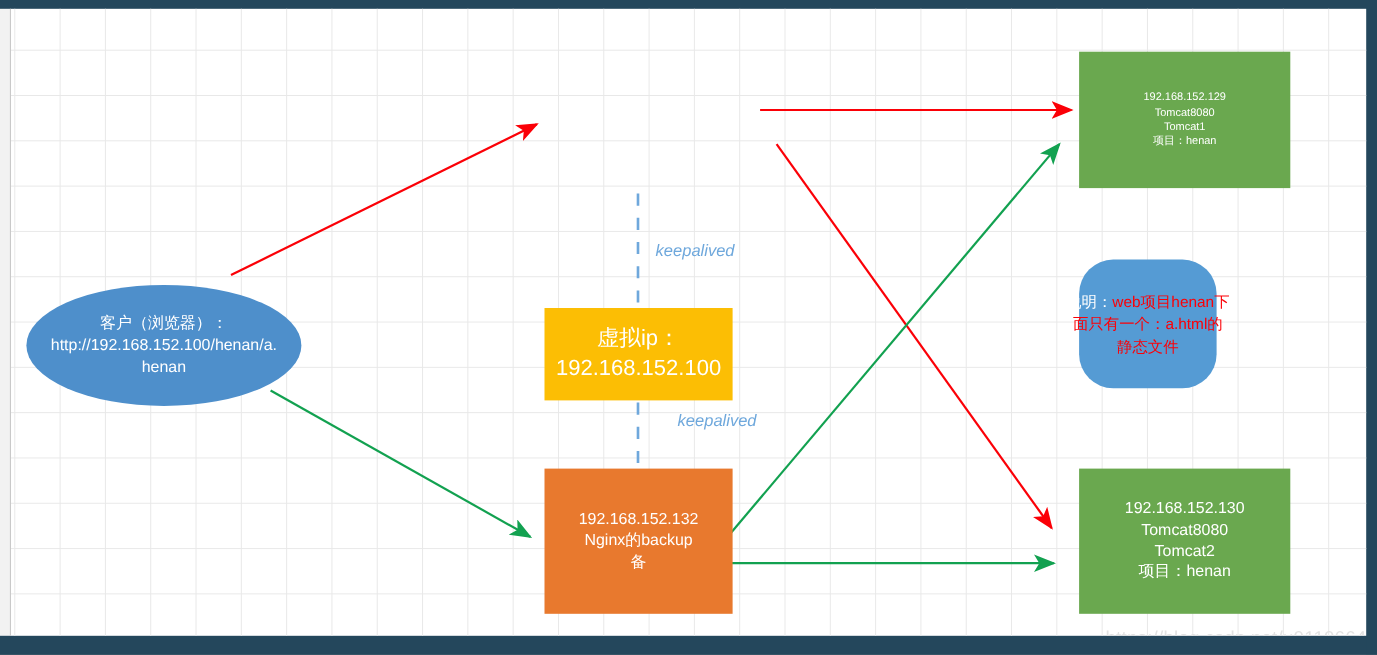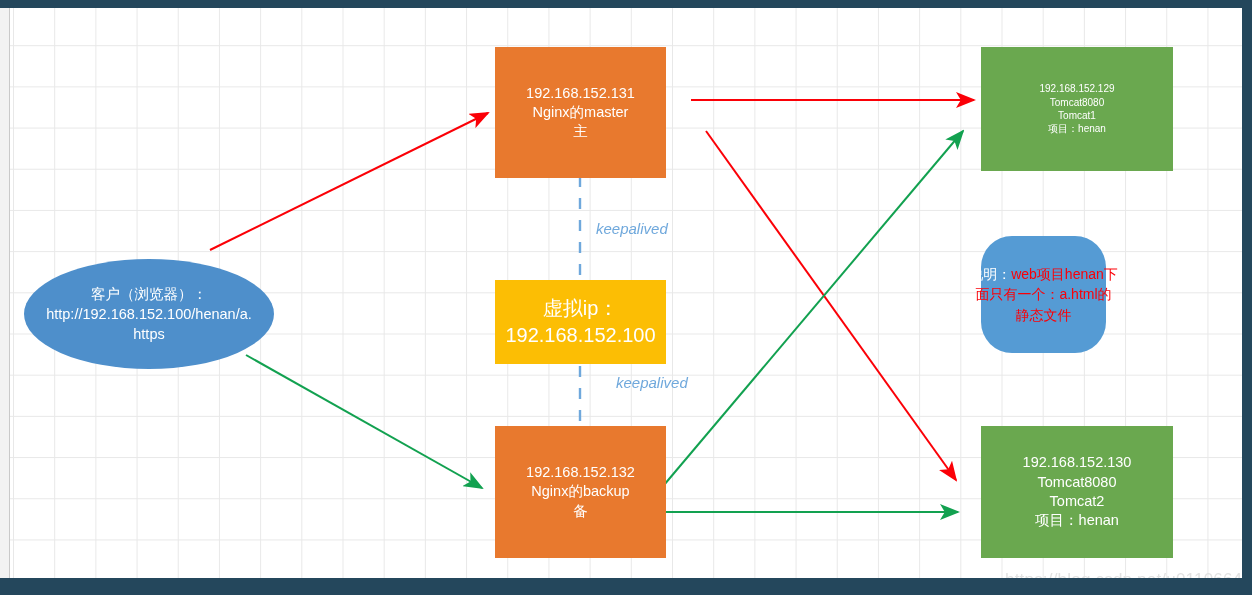--- a/index.html
+++ b/index.html
@@ -154,28 +154,23 @@
 
       <line x1="653" y1="504" x2="948" y2="504" stroke="#12a150" stroke-width="2" marker-end="url(#arrow-green)"></line>
 
       <line x1="570" y1="168" x2="570" y2="272" stroke="#6fa8dc" stroke-width="2.4" stroke-dasharray="11 11"></line>
       <line x1="570" y1="336" x2="570" y2="418" stroke="#6fa8dc" stroke-width="2.4" stroke-dasharray="11 11"></line>
     </svg>
 
     <div class="ellipse" style="left:14px; top:251px; width:250px; height:110px; font-size:14.5px;text-align:right;">
       <span class="line">客户（浏览器）：</span>
       <span class="line">http://192.168.152.100/henan/a.</span>
-      <span class="line">https</span>
-    </div>
-
-    <div class="node node-orange" style="left:485px; top:39px; width:171px; height:131px; font-size:14.5px;">
-      <span class="line">192.168.152.131</span>
-      <span class="line">Nginx的master</span>
-      <span class="line">主</span>
-    </div>
+      <span class="line">henan</span>
+    </div>
+
 
     <div class="node node-yellow" style="left:485px; top:272px; width:171px; height:84px; font-size:20px;">
       <span class="line">虚拟ip：</span>
       <span class="line">192.168.152.100</span>
     </div>
 
     <div class="node node-orange" style="left:485px; top:418px; width:171px; height:132px; font-size:14.5px;">
       <span class="line">192.168.152.132</span>
       <span class="line">Nginx的backup</span>
       <span class="line">备</span>

